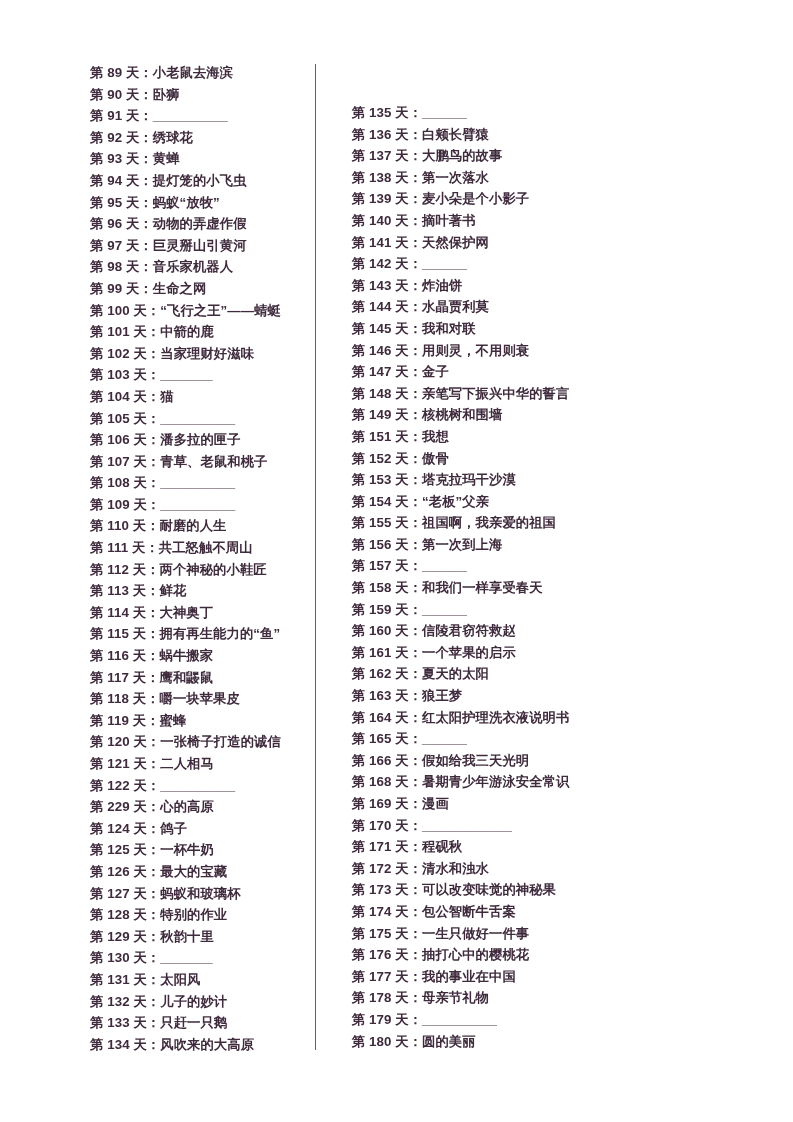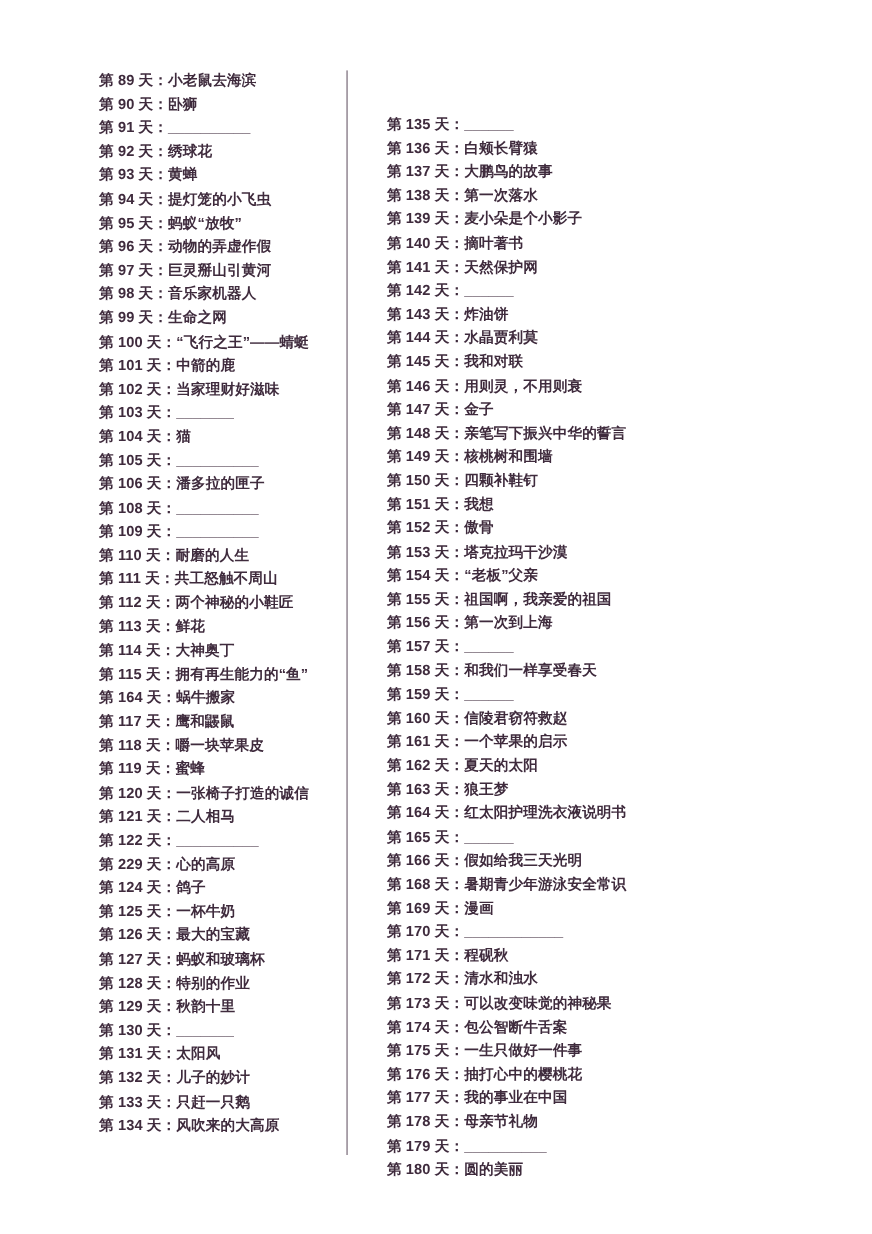--- a/index.html
+++ b/index.html
@@ -71,29 +71,30 @@
         <div class="entry">第 97 天：巨灵掰山引黄河</div>
         <div class="entry">第 98 天：音乐家机器人</div>
         <div class="entry">第 99 天：生命之网</div>
         <div class="entry">第 100 天：“飞行之王”——蜻蜓</div>
         <div class="entry">第 101 天：中箭的鹿</div>
         <div class="entry">第 102 天：当家理财好滋味</div>
         <div class="entry">第 103 天：_______</div>
         <div class="entry">第 104 天：猫</div>
         <div class="entry">第 105 天：__________</div>
         <div class="entry">第 106 天：潘多拉的匣子</div>
+        <div class="entry">第 107 天：青草、老鼠和桃子</div>
         <div class="entry">第 108 天：__________</div>
         <div class="entry">第 109 天：__________</div>
         <div class="entry">第 110 天：耐磨的人生</div>
         <div class="entry">第 111 天：共工怒触不周山</div>
         <div class="entry">第 112 天：两个神秘的小鞋匠</div>
         <div class="entry">第 113 天：鲜花</div>
         <div class="entry">第 114 天：大神奥丁</div>
         <div class="entry">第 115 天：拥有再生能力的“鱼”</div>
-        <div class="entry">第 164 天：蜗牛搬家</div>
+        <div class="entry">第 116 天：蜗牛搬家</div>
         <div class="entry">第 117 天：鹰和鼹鼠</div>
         <div class="entry">第 118 天：嚼一块苹果皮</div>
         <div class="entry">第 119 天：蜜蜂</div>
         <div class="entry">第 120 天：一张椅子打造的诚信</div>
         <div class="entry">第 121 天：二人相马</div>
         <div class="entry">第 122 天：__________</div>
         <div class="entry">第 229 天：心的高原</div>
         <div class="entry">第 124 天：鸽子</div>
         <div class="entry">第 125 天：一杯牛奶</div>
         <div class="entry">第 126 天：最大的宝藏</div>
@@ -116,21 +117,20 @@
         <div class="entry">第 140 天：摘叶著书</div>
         <div class="entry">第 141 天：天然保护网</div>
         <div class="entry">第 142 天：______</div>
         <div class="entry">第 143 天：炸油饼</div>
         <div class="entry">第 144 天：水晶贾利莫</div>
         <div class="entry">第 145 天：我和对联</div>
         <div class="entry">第 146 天：用则灵，不用则衰</div>
         <div class="entry">第 147 天：金子</div>
         <div class="entry">第 148 天：亲笔写下振兴中华的誓言</div>
         <div class="entry">第 149 天：核桃树和围墙</div>
-        <div class="entry">第 150 天：四颗补鞋钉</div>
         <div class="entry">第 151 天：我想</div>
         <div class="entry">第 152 天：傲骨</div>
         <div class="entry">第 153 天：塔克拉玛干沙漠</div>
         <div class="entry">第 154 天：“老板”父亲</div>
         <div class="entry">第 155 天：祖国啊，我亲爱的祖国</div>
         <div class="entry">第 156 天：第一次到上海</div>
         <div class="entry">第 157 天：______</div>
         <div class="entry">第 158 天：和我们一样享受春天</div>
         <div class="entry">第 159 天：______</div>
         <div class="entry">第 160 天：信陵君窃符救赵</div>

